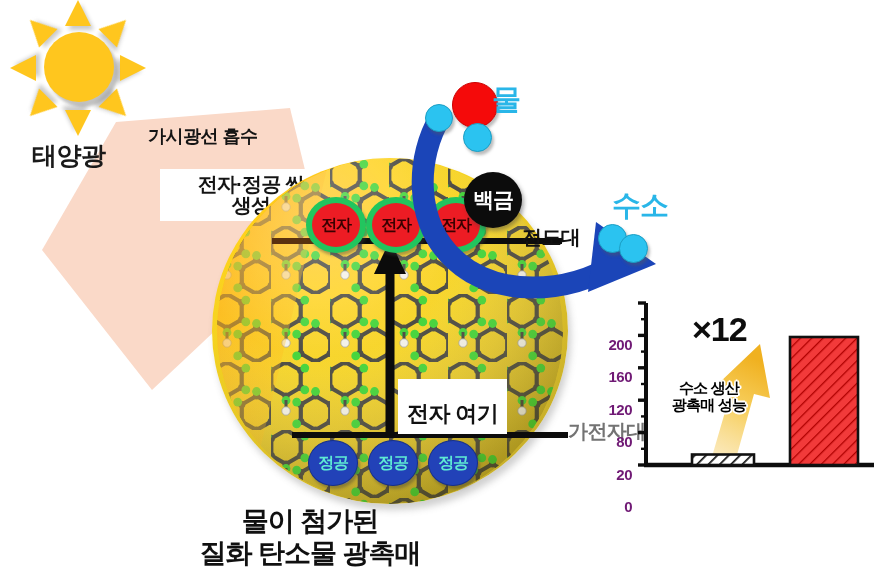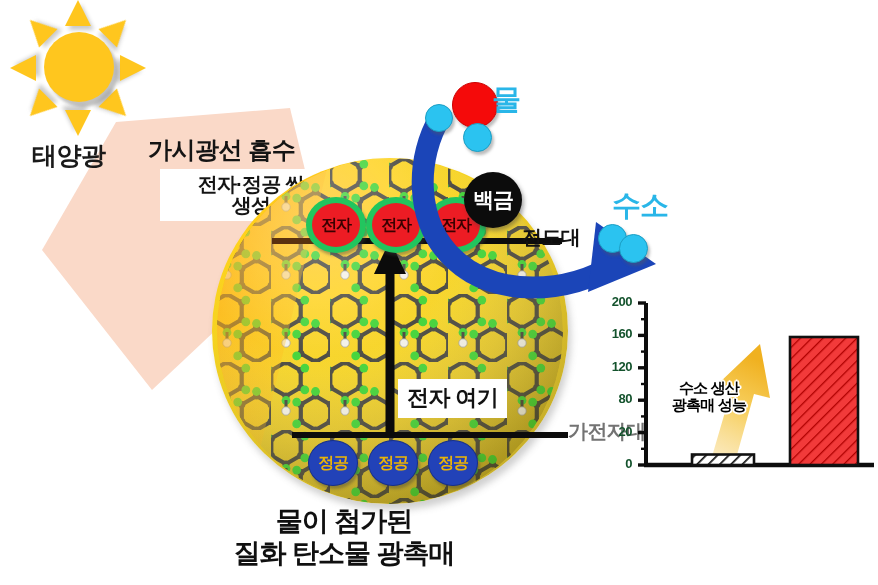--- a/index.html
+++ b/index.html
@@ -51,22 +51,22 @@
 
   
   #sunlight-label {
     left: 32px; top: 139px;
     font-size: 25px; font-weight: bold; color: #1a1a1a;
     letter-spacing: -0.5px;
   }
 
   
   #vis-abs-title {
-    left: 148px; top: 134px;
-    font-size: 24px; font-weight: bold; color: #141414;
+    left: 148px; top: 124px;
+    font-size: 18px; font-weight: bold; color: #141414;
     letter-spacing: -0.5px;
     white-space: nowrap;
   }
   #eh-pair-box {
     left: 160px; top: 169px;
     width: 182px; height: 52px;
     background: #FFFFFF;
     display: flex; flex-direction: column;
     align-items: center; justify-content: center;
     line-height: 1.06;
@@ -112,38 +112,38 @@
     left: 568px; top: 418px;
     font-size: 20px; font-weight: bold; color: #737373;
     letter-spacing: -0.6px;
   }
 
   
   #exc-arrow { left: 372px; top: 238px; width: 36px; height: 198px; }
   #exc-label {
     left: 398px; top: 379px;
     background: #FFFFFF;
-    padding: 4px 9px 5px 9px;
+    padding: 20px 9px 5px 9px;
     font-size: 22px; font-weight: bold; color: #111;
     letter-spacing: -0.6px;
     white-space: nowrap;
   }
 
   
   .carrier {
     position: absolute;
     width: 48px; height: 44px;
     border-radius: 50%;
     display: flex; align-items: center; justify-content: center;
     font-size: 16px; font-weight: bold;
     letter-spacing: -1.2px;
     box-shadow: 2px 3px 3px rgba(60,60,60,0.4);
   }
   .electron { background: #ED1C24; color: #3a0000; border: 6px solid #22c55e; }
-  .hole { background: #2242B8; color: #eab308; border: 1px solid #16308c; }
+  .hole { background: #2242B8; color: #5eead4; border: 1px solid #16308c; }
 
   
   #platinum {
     left: 464px; top: 172px;
     width: 58px; height: 56px; border-radius: 50%;
     background: #0c0c0c;
     display: flex; align-items: center; justify-content: center;
     color: #fff; font-size: 21px; font-weight: bold; letter-spacing: -1px;
     box-shadow: 2px 3px 4px rgba(60,60,60,0.45);
   }
@@ -168,35 +168,35 @@
   }
 
   
   #blue-arrow { left: 400px; top: 112px; width: 300px; height: 220px; }
 
   
   #caption {
     left: 0; top: 506px; width: 620px;
     text-align: center;
     line-height: 1.17;
-    padding-left: 34px;
   }
   #caption span {
     display: block;
     font-size: 27px; font-weight: bold; color: #101010;
     letter-spacing: -1px;
   }
 
   
   #chart { left: 608px; top: 292px; width: 268px; height: 190px; }
   .tick-label {
     position: absolute;
-    font-size: 13px; font-weight: bold; color: #14532d;
+    font-size: 15px; font-weight: bold; color: #701a75;
     text-align: right; width: 32px;
     letter-spacing: -0.5px;
+    margin-top: 42px;
   }
   .bar { position: absolute; }
   #mult-label {
     left: 692px; top: 310px;
     font-size: 34px; font-weight: bold; color: #0d0d0d;
     letter-spacing: -1px;
   }
   #perf-label {
     left: 655px; top: 380px;
     width: 108px; text-align: center;
@@ -402,19 +402,20 @@
 
     
     <div class="tick-label" style="left:-8px; top:2px;">200</div>
     <div class="tick-label" style="left:-8px; top:34px;">160</div>
     <div class="tick-label" style="left:-8px; top:67px;">120</div>
     <div class="tick-label" style="left:-8px; top:99px;">80</div>
     <div class="tick-label" style="left:-8px; top:132px;">20</div>
     <div class="tick-label" style="left:-8px; top:164px;">0</div>
   </div>
 
+  <div class="abs" id="mult-label">×12</div>
 
   <div class="abs" id="perf-label">
     <span>수소 생산</span>
     <span>광촉매 성능</span>
   </div>
 
 </div>
 
 </body></html>

